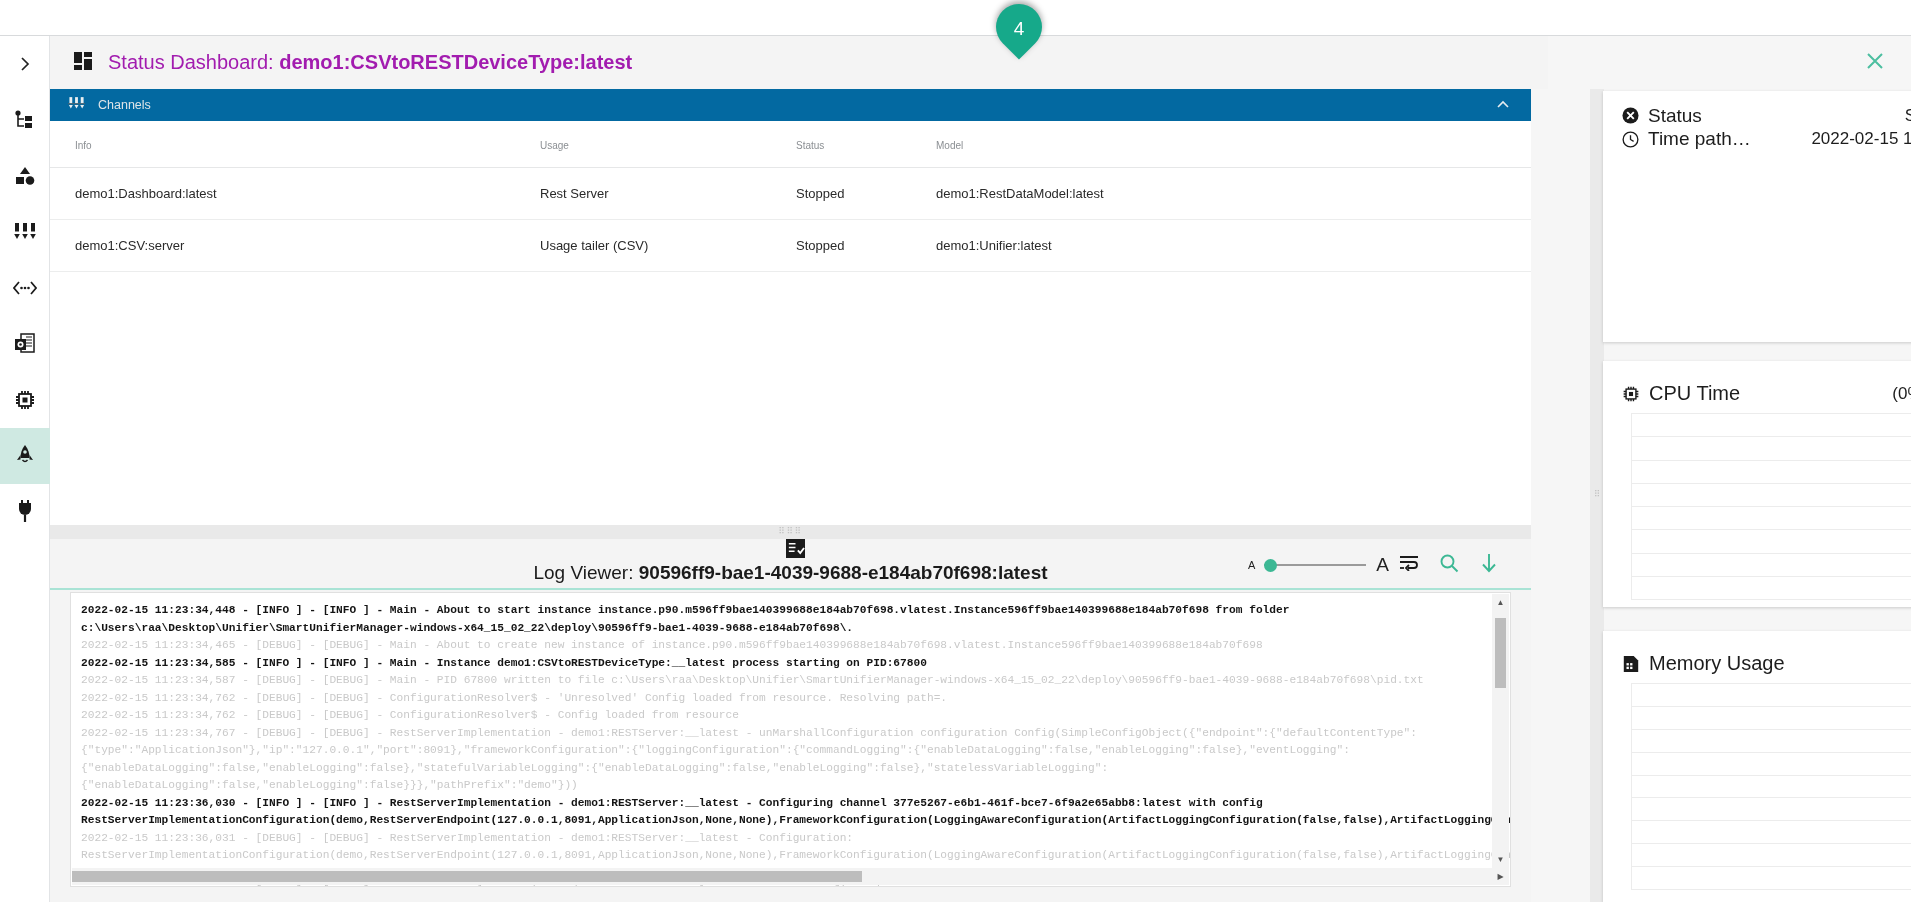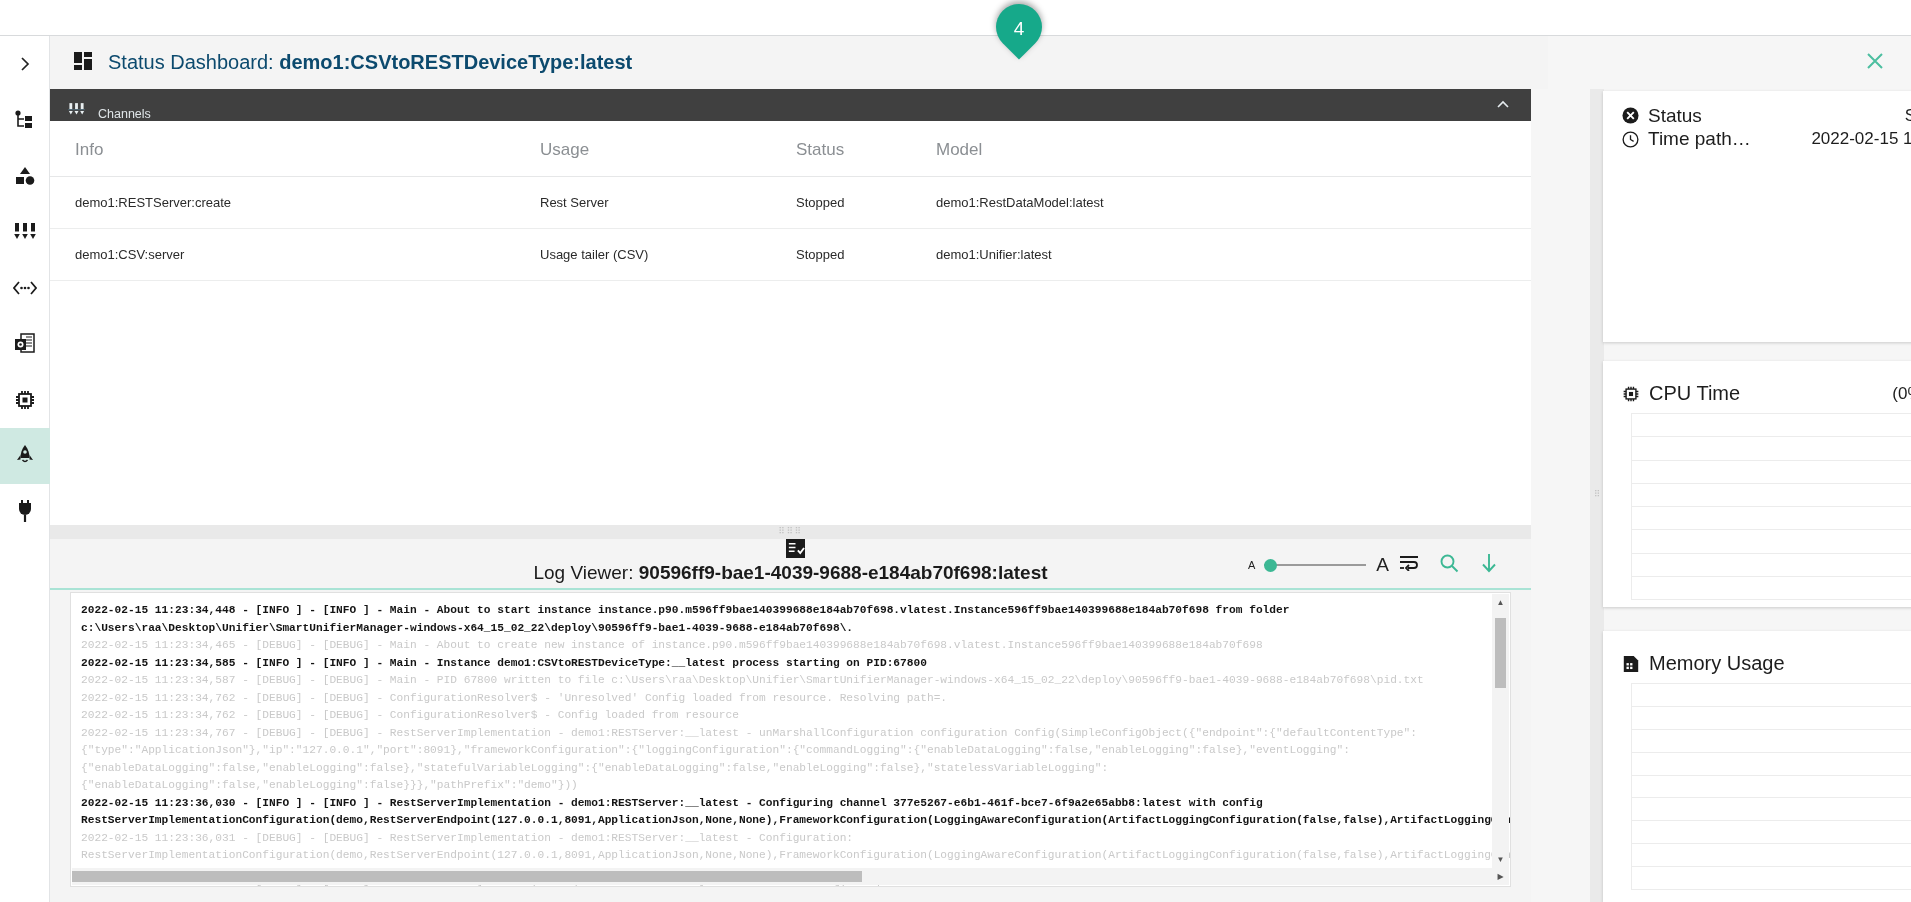--- a/index.html
+++ b/index.html
@@ -32,34 +32,34 @@
   
   .sidebar { position:absolute; left:0; top:36px; width:50px; height:866px; background:#fff; border-right:1px solid #e2e4e6; }
   .sb-item { width:50px; height:56px; display:flex; align-items:center; justify-content:center; cursor:pointer; }
   .sb-item.active { background:#cfe9e2; }
   .sb-item svg { display:block; }
 
   
   .dash { position:absolute; left:50px; top:36px; width:1861px; height:866px; background:#f6f6f6; }
   .dash-head { position:absolute; left:0; top:0; width:1498px; height:53px; background:#f4f4f4; display:flex; align-items:center; }
   .dash-head .dh-icon { margin-left:24px; margin-right:14px; }
-  .dash-title { font-size:20px; color:#0c4a6e; white-space:nowrap; }
+  .dash-title { font-size:20px; color:#a21caf; white-space:nowrap; }
   .dash-title b { font-weight:bold; }
   .close-btn { position:absolute; right:23px; top:14px; width:26px; height:26px; display:flex; align-items:center; justify-content:center; cursor:pointer; }
 
   
   .channels-card { position:absolute; left:0px; top:53px; width:1481px; height:453px; background:#fff; }
-  .channels-head { height:32px; background:#404040; display:flex; align-items:flex-end; position:relative; }
+  .channels-head { height:32px; background:#0369a1; display:flex; align-items:center; position:relative; }
   .channels-head .ch-icon { margin-left:18px; margin-right:13px; }
   .channels-head .ch-label { color:#dfe5e8; font-size:12.5px; }
   .collapse-caret { position:absolute; right:20px; top:8px; width:16px; height:16px; cursor:pointer; }
 
   table.ch-table { width:100%; border-collapse:collapse; table-layout:fixed; }
   table.ch-table th {
-    text-align:left; font-weight:normal; color:#8b8f93; font-size:17px;
+    text-align:left; font-weight:normal; color:#8b8f93; font-size:10px;
     padding:19px 0 16px 0; border-bottom:1px solid #e6e7e8;
   }
   table.ch-table td {
     color:#2a2a2a; font-size:13px; padding:18px 0 18px 0; border-bottom:1px solid #eceded;
   }
   .col-info { width:490px; padding-left:25px !important; }
   .col-type { width:256px; }
   .col-status { width:140px; }
   .col-model { width:auto; }
 
@@ -279,21 +279,21 @@
         <thead>
           <tr>
             <th class="col-info">Info</th>
             <th class="col-type">Usage</th>
             <th class="col-status">Status</th>
             <th class="col-model">Model</th>
           </tr>
         </thead>
         <tbody>
           <tr>
-            <td class="col-info">demo1:RESTServer:create</td>
+            <td class="col-info">demo1:Dashboard:latest</td>
             <td>Rest Server</td>
             <td>Stopped</td>
             <td>demo1:RestDataModel:latest</td>
           </tr>
           <tr>
             <td class="col-info">demo1:CSV:server</td>
             <td>Usage tailer (CSV)</td>
             <td>Stopped</td>
             <td>demo1:Unifier:latest</td>
           </tr>

